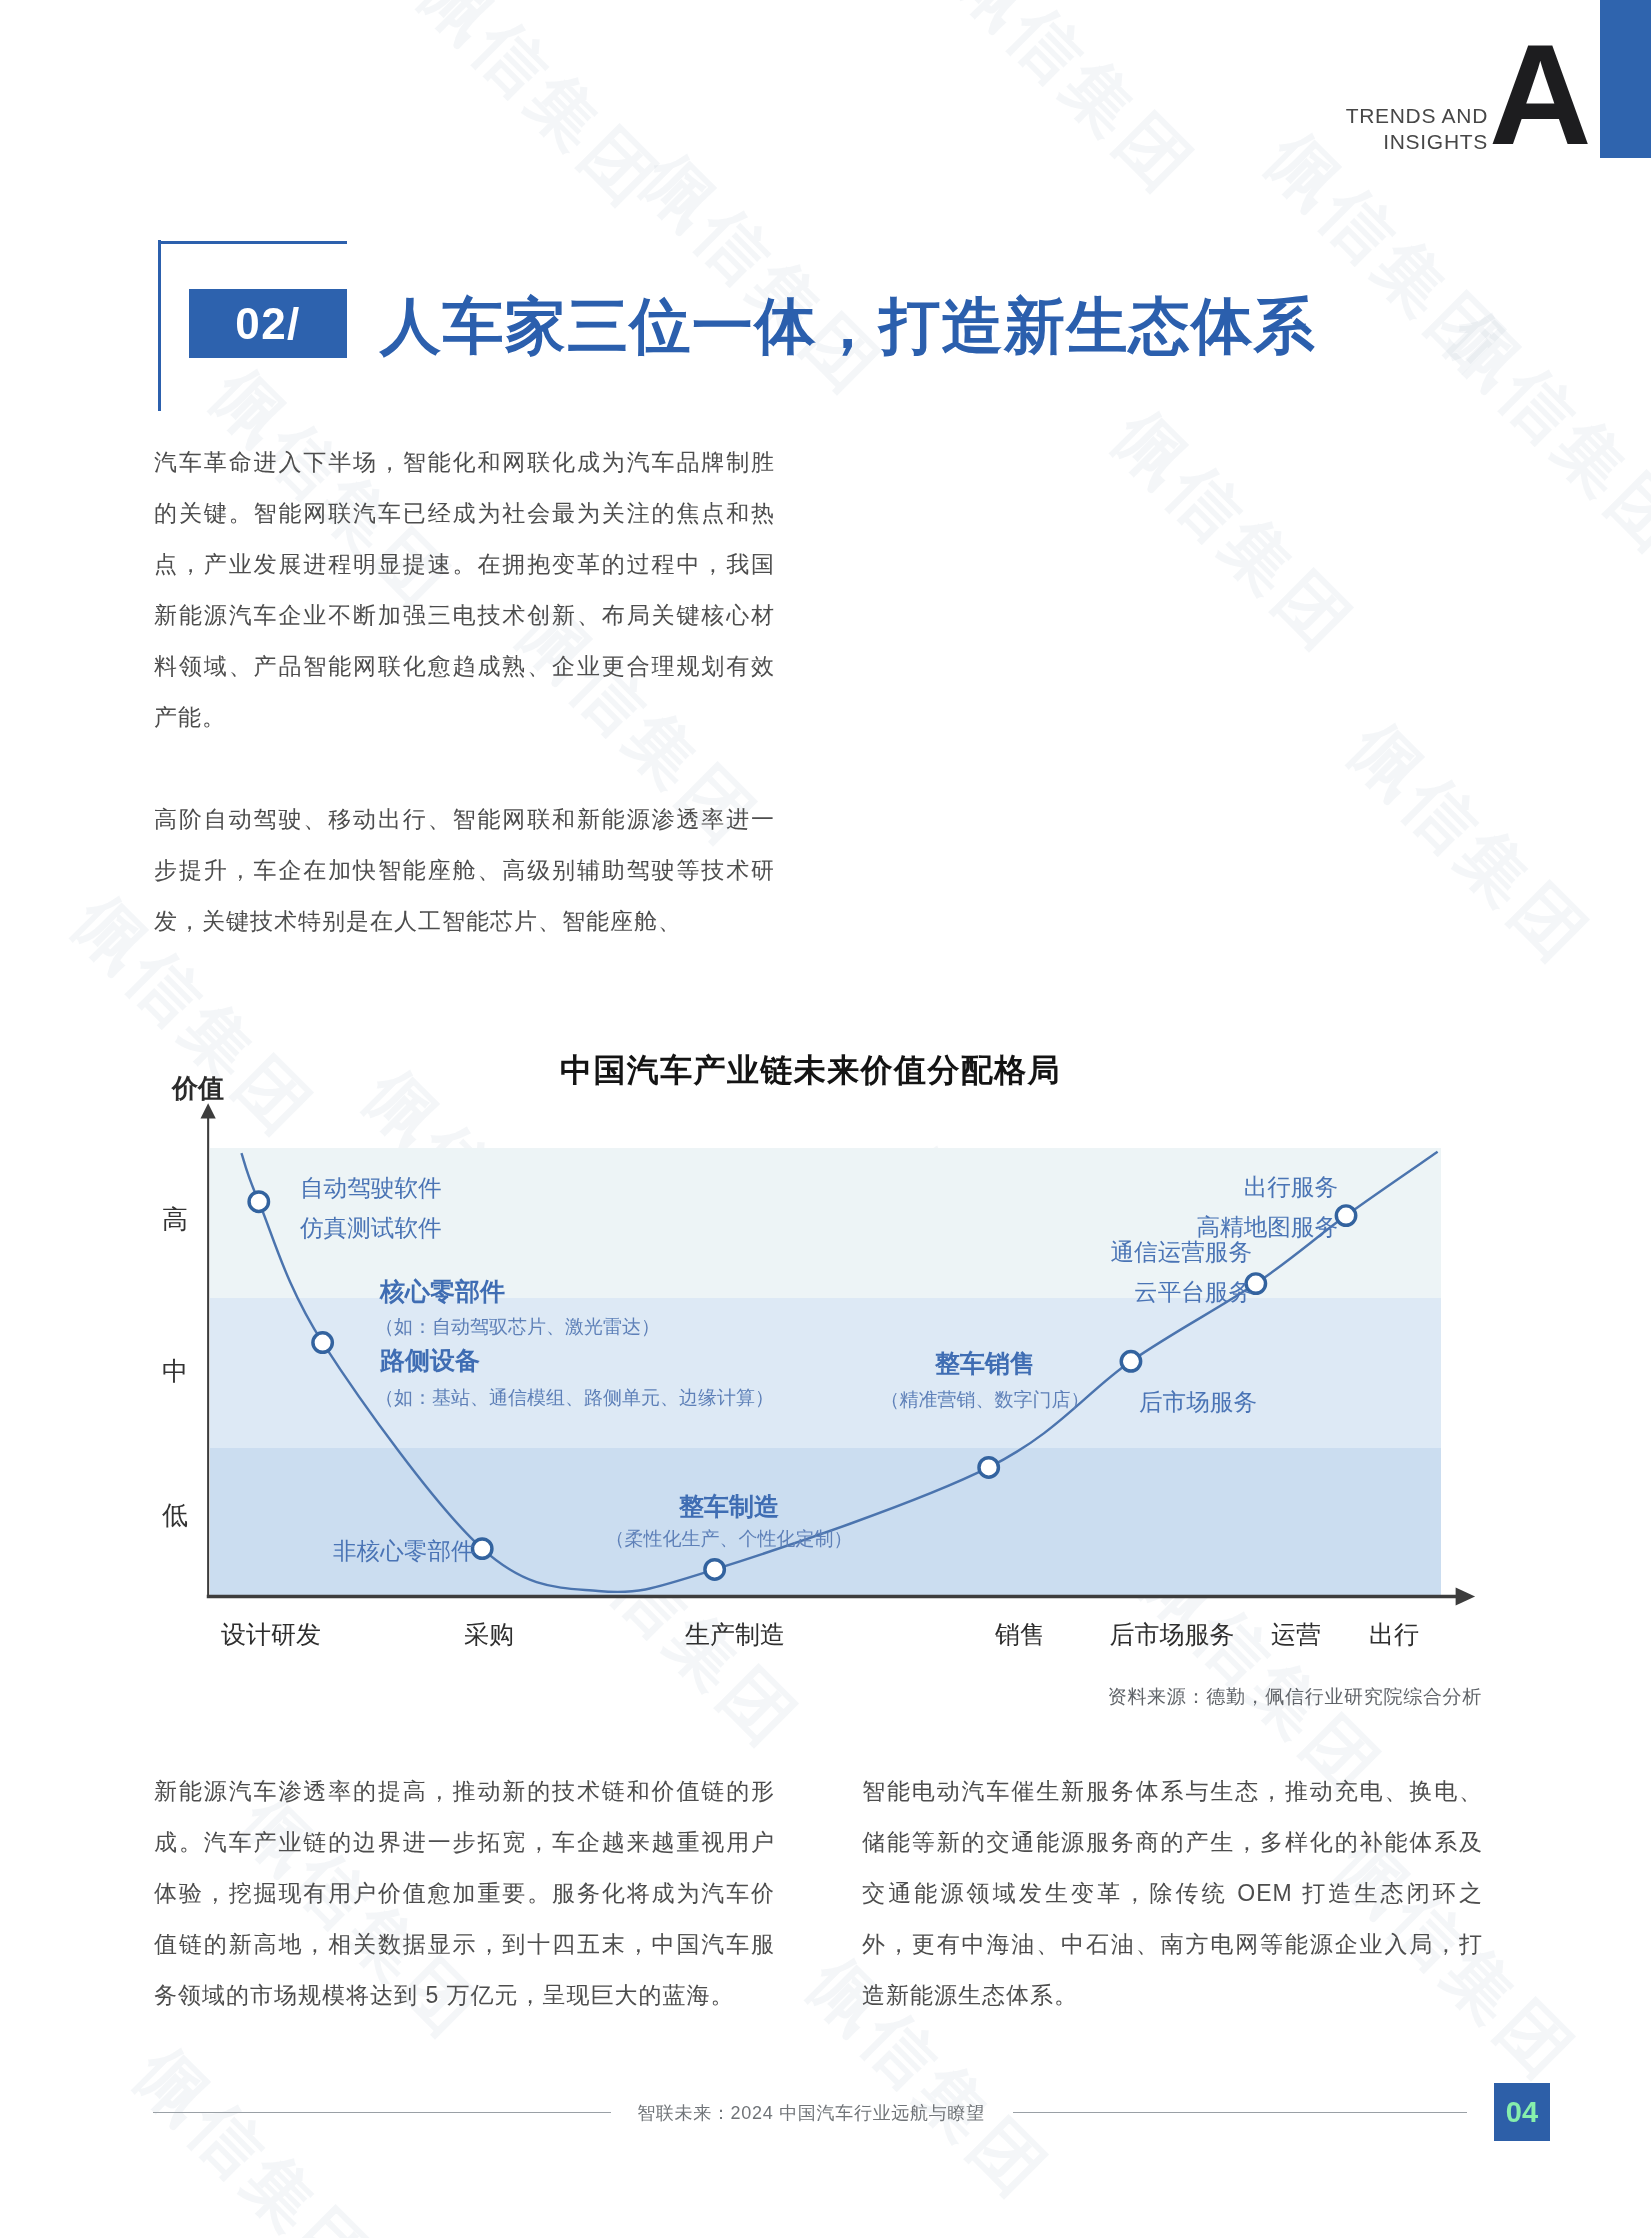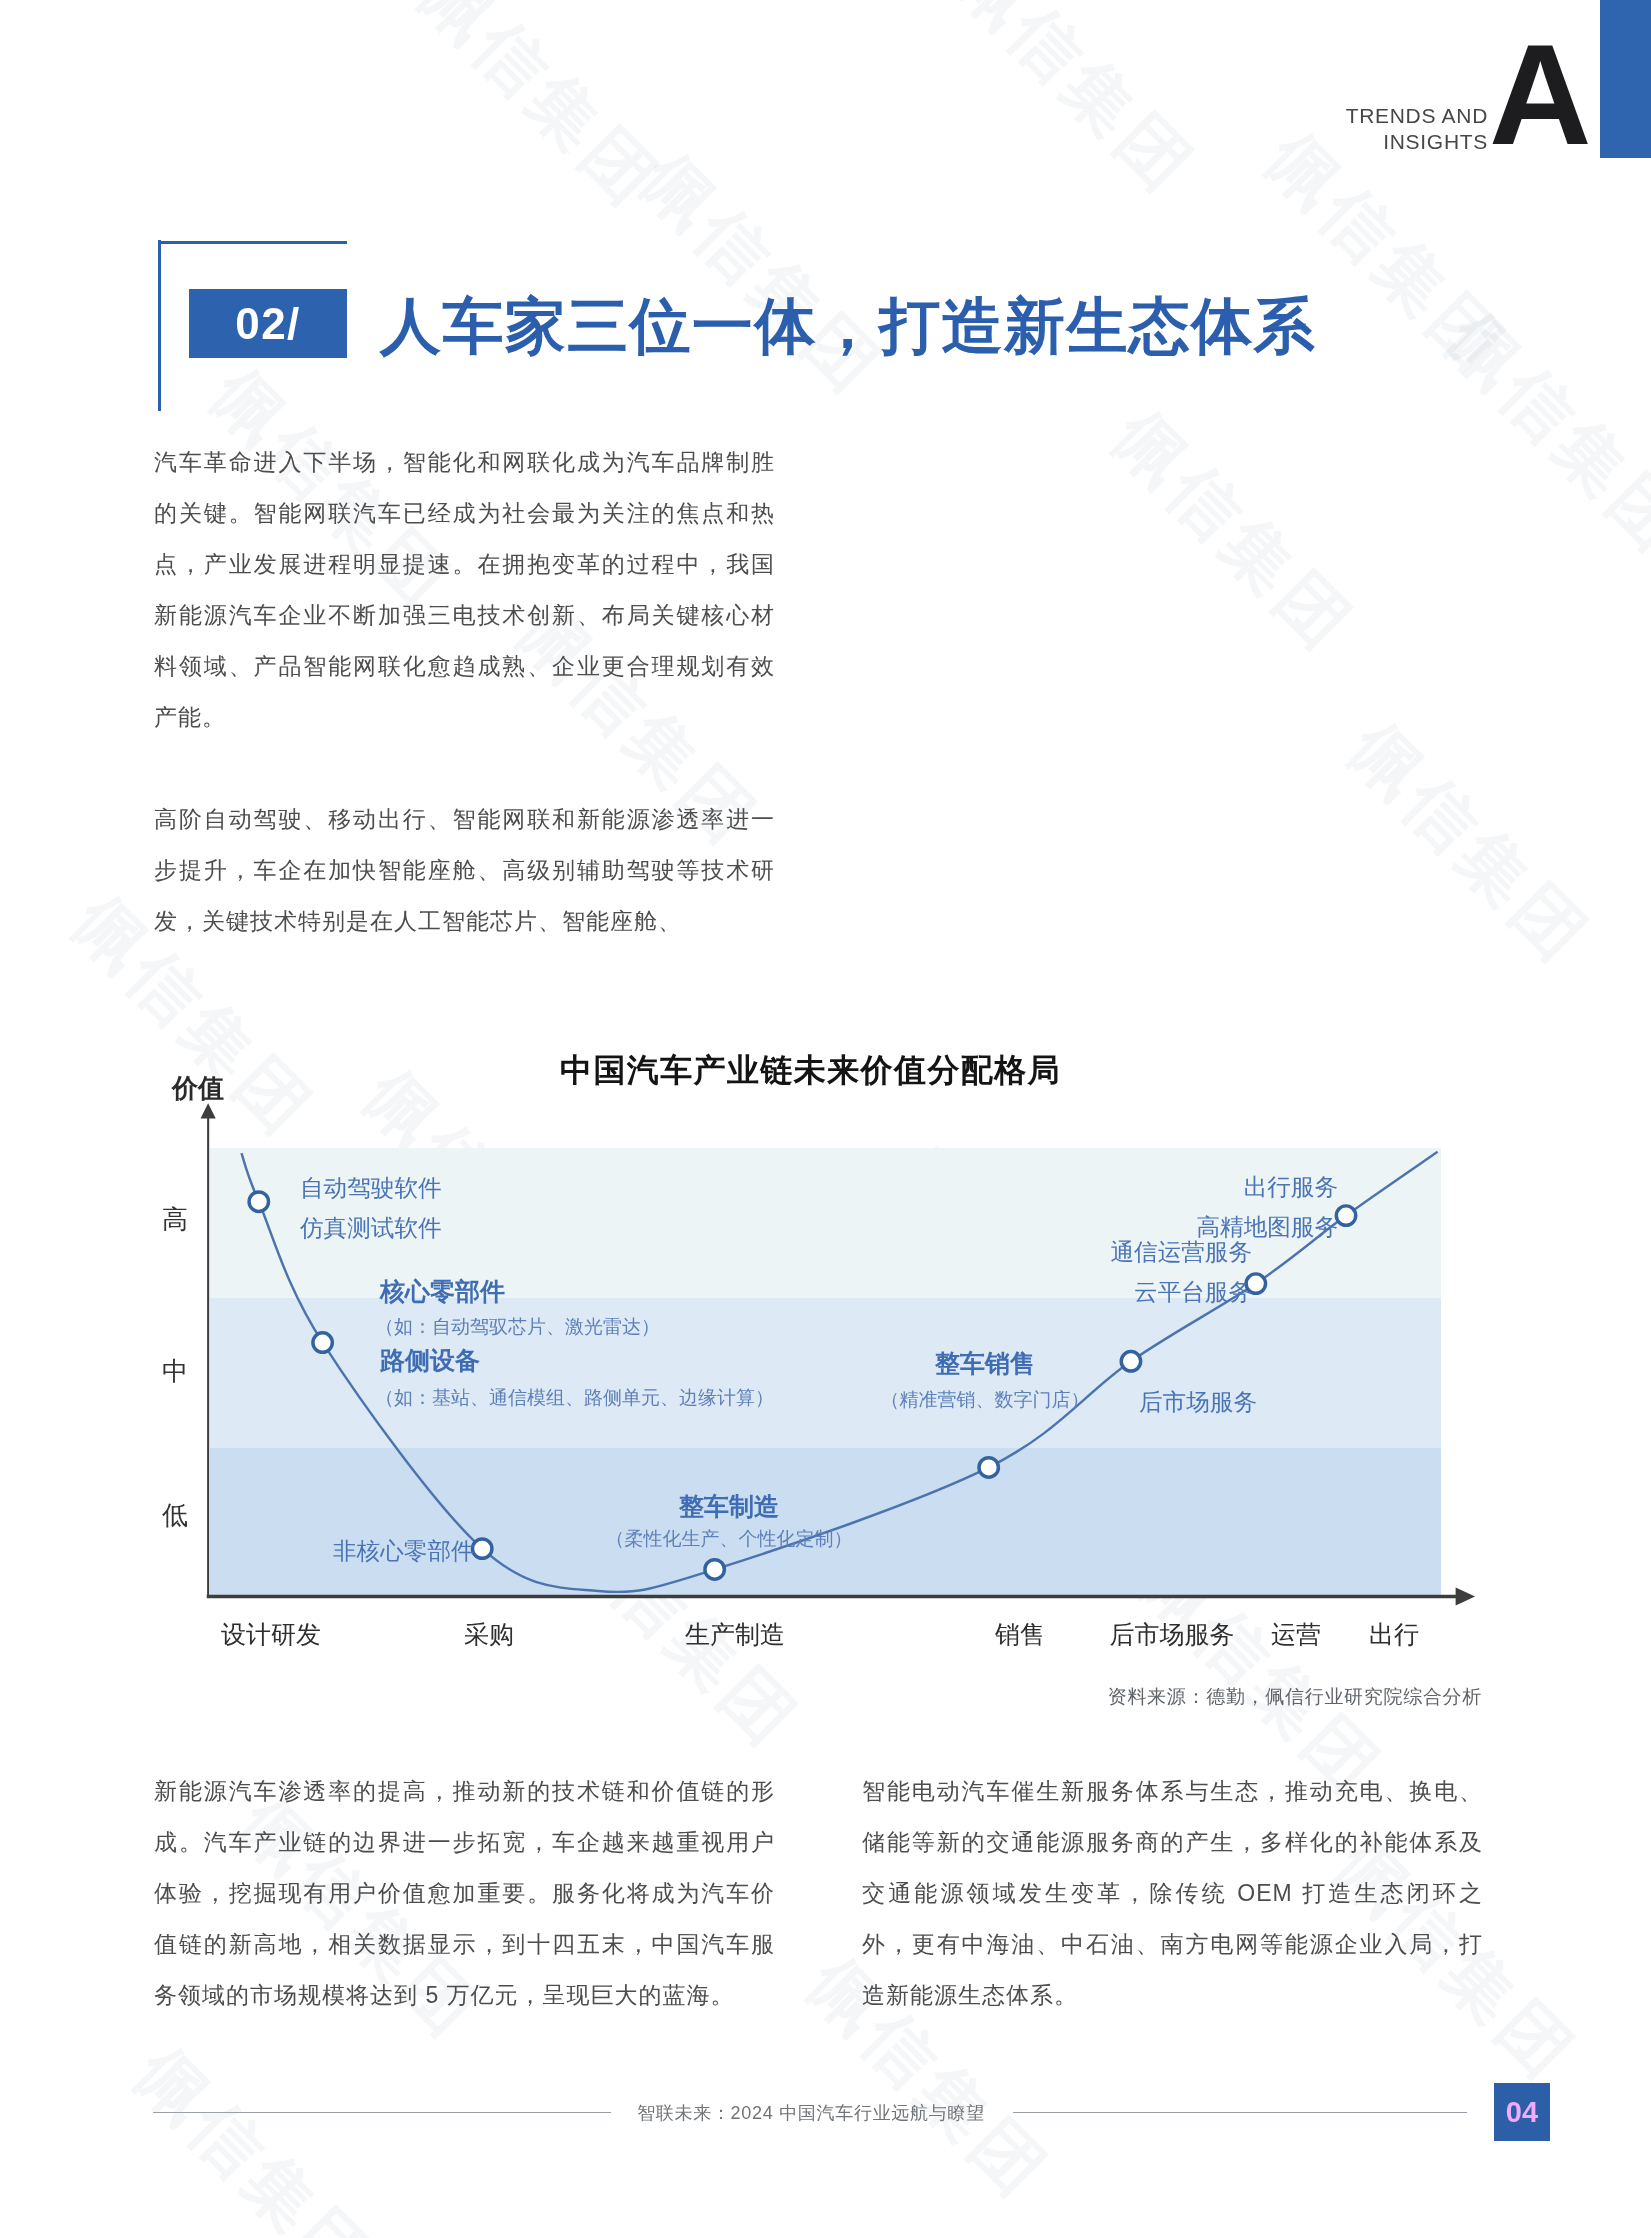--- a/index.html
+++ b/index.html
@@ -66,21 +66,21 @@
   .pl-center{text-align:center;width:250px;white-space:nowrap;}
   .chart-source{position:absolute;left:971px;top:1684px;width:511px;text-align:right;
     font-size:19px;color:#5f6368;letter-spacing:0.7px;}
   
   .foot-line{position:absolute;top:2112px;height:1.4px;background:#9aa0a6;}
   .foot-line-left{left:153px;width:458px;}
   .foot-line-right{left:1013px;width:454px;}
   .foot-text{position:absolute;left:610px;top:2101px;width:402px;text-align:center;
     font-size:18px;color:#707478;letter-spacing:0.7px;white-space:nowrap;}
   .page-badge{position:absolute;left:1494px;top:2083px;width:56px;height:58px;background:#2d5fa8;
-    color:#f0abfc;font-size:29px;font-weight:700;display:flex;align-items:center;justify-content:center;}
+    color:#86efac;font-size:29px;font-weight:700;display:flex;align-items:center;justify-content:center;}
 </style>
 </head>
 <body>
 
 <div class="page">
 
   <div>
     <span class="wm" style="left:388px;top:42px">佩信集团</span>
     <span class="wm" style="left:923px;top:28px">佩信集团</span>
     <span class="wm" style="left:610px;top:229px">佩信集团</span>

